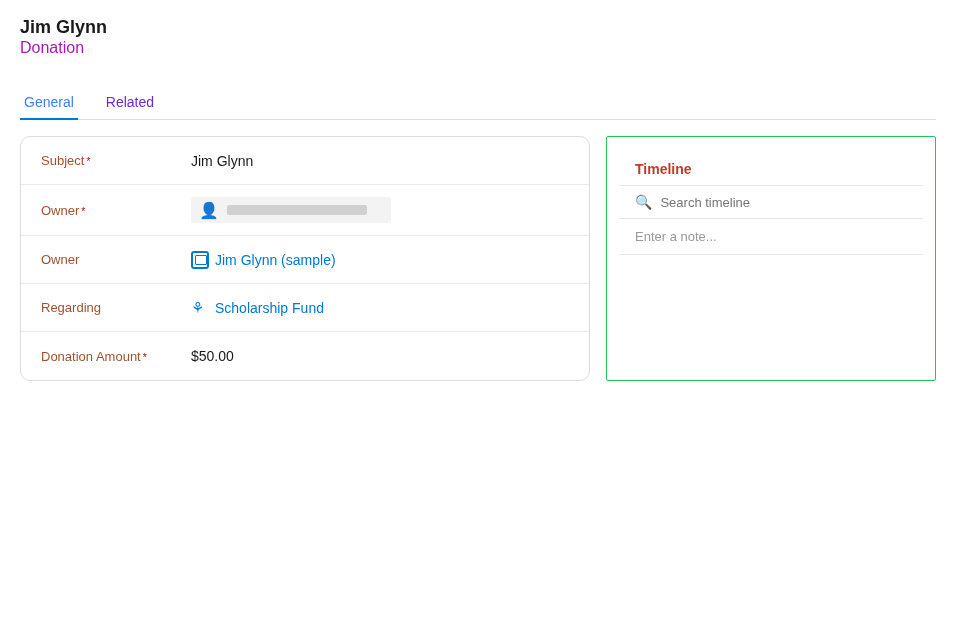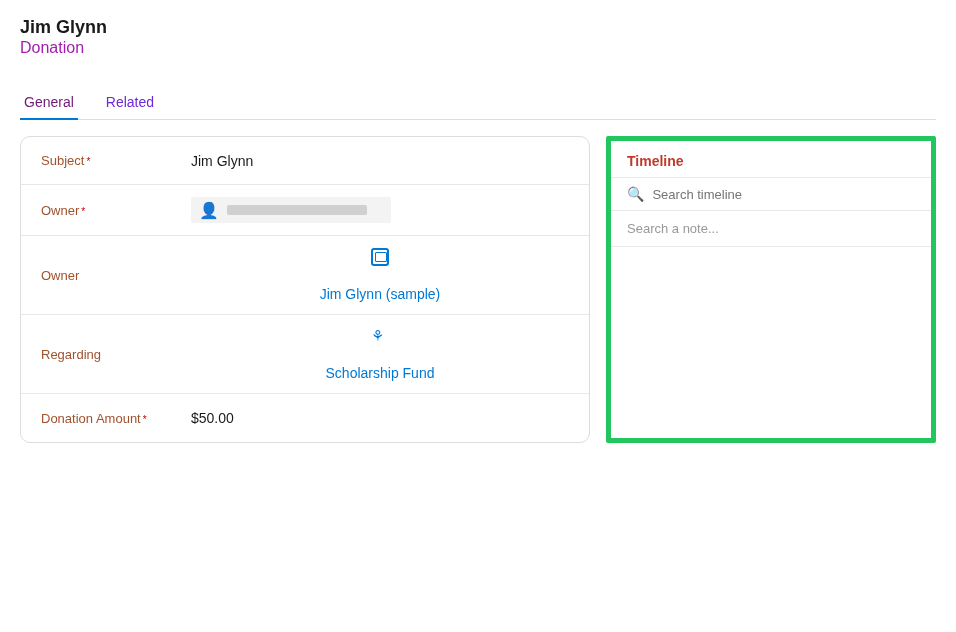--- a/index.html
+++ b/index.html
@@ -40,21 +40,21 @@
       margin-right: 24px;
       font-size: 14px;
       cursor: pointer;
       color: #6d28d9;
       border-bottom: 2px solid transparent;
       position: relative;
       top: 1px;
     }
 
     .tab.active {
-      color: #701a75;
+      color: #3b82f6;
       border-bottom: 2px solid #0078d4;
       font-weight: 500;
     }
 
     .content-area {
       display: flex;
       gap: 16px;
     }
 
     .form-panel {
@@ -95,22 +95,21 @@
       font-size: 14px;
       color: #1a1a1a;
     }
 
     .field-value.link {
       color: #0078d4;
       cursor: pointer;
       text-decoration: none;
       display: flex;
       align-items: center;
-      gap: 20px;
-      flex-direction: column;
+      gap: 6px;
     }
 
     .owner-input {
       display: flex;
       align-items: center;
       gap: 8px;
       width: 200px;
       height: 26px;
       background: #f3f3f3;
       border-radius: 2px;
@@ -124,24 +123,24 @@
 
     .owner-bar {
       width: 140px;
       height: 10px;
       background: #d0d0d0;
       border-radius: 2px;
     }
 
     .timeline-panel {
       flex: 1;
-      border: 5px solid #22c55e;
+      border: 1px solid #22c55e;
       border-radius: 2px;
       background: #fff;
-      padding: 0;
+      padding: 12px;
     }
 
     .timeline-header {
       padding: 12px 16px 8px;
       font-size: 14px;
       font-weight: 600;
       color: #c0392b;
       border-bottom: 1px solid #e8e8e8;
     }
 
@@ -265,17 +264,17 @@
     </div>
 
     <div class="timeline-panel">
       <div class="timeline-header">Timeline</div>
 
       <div class="timeline-search">
         <span class="search-icon">🔍</span>
         <input class="search-input" type="text" placeholder="Search timeline" style="">
       </div>
 
-      <div class="timeline-note">Search a note...</div>
+      <div class="timeline-note">Enter a note...</div>
     </div>
 
   </div>
 </div>
 
 </body></html>

